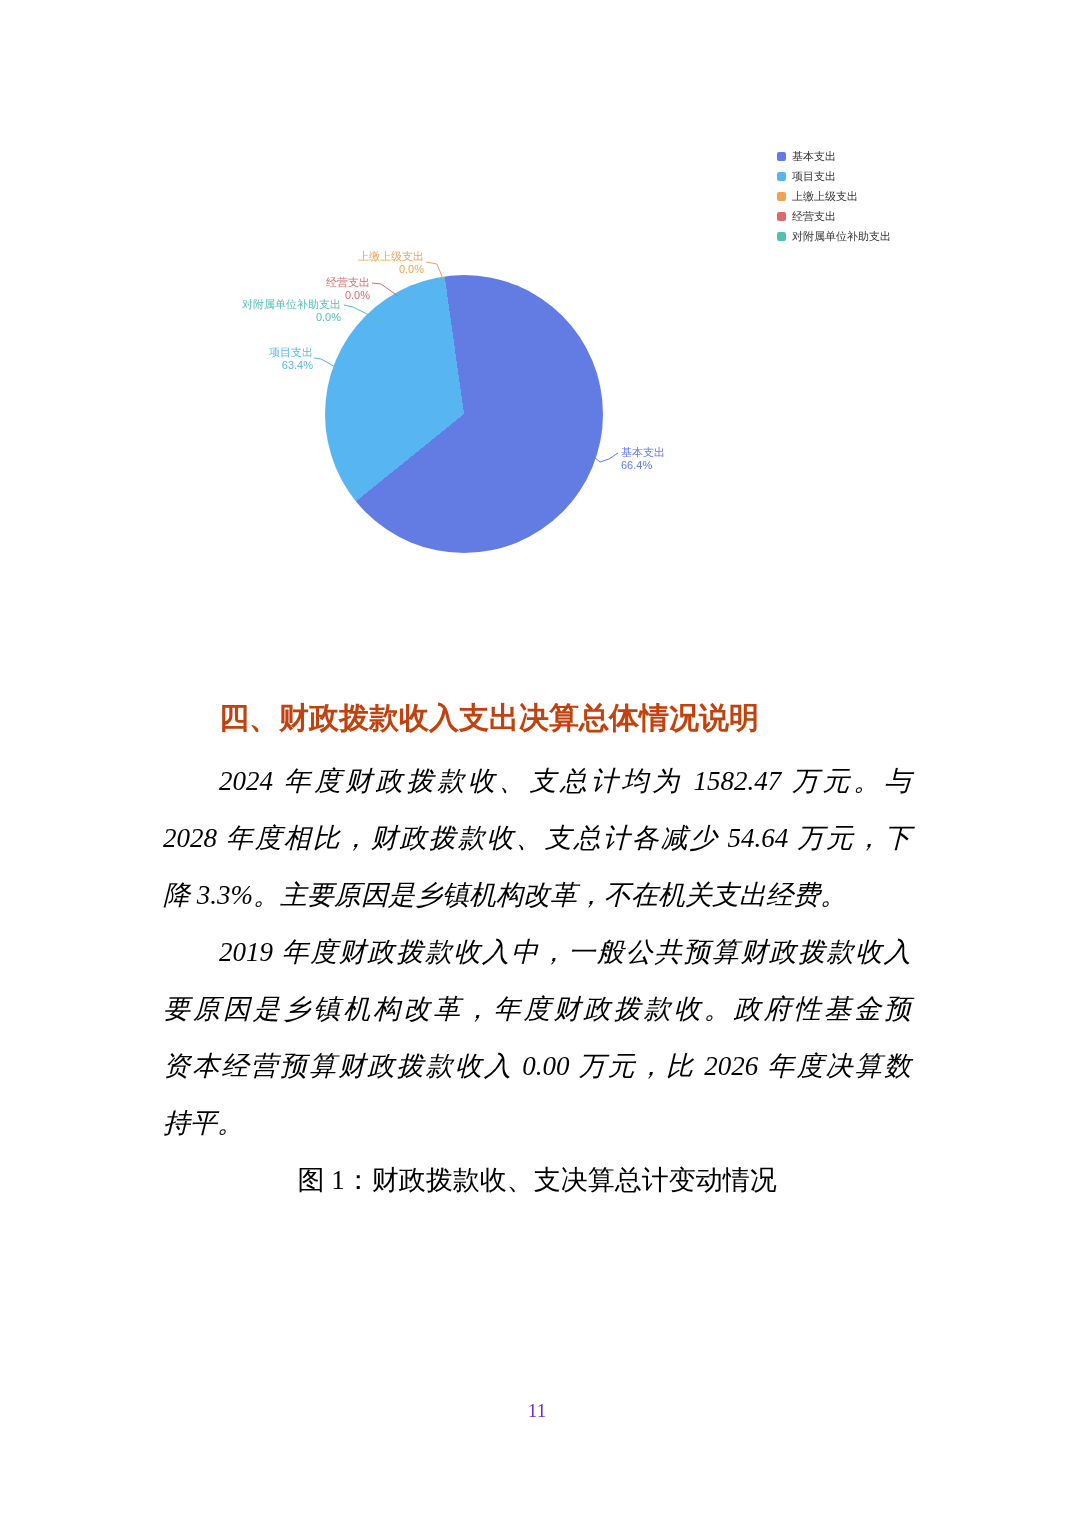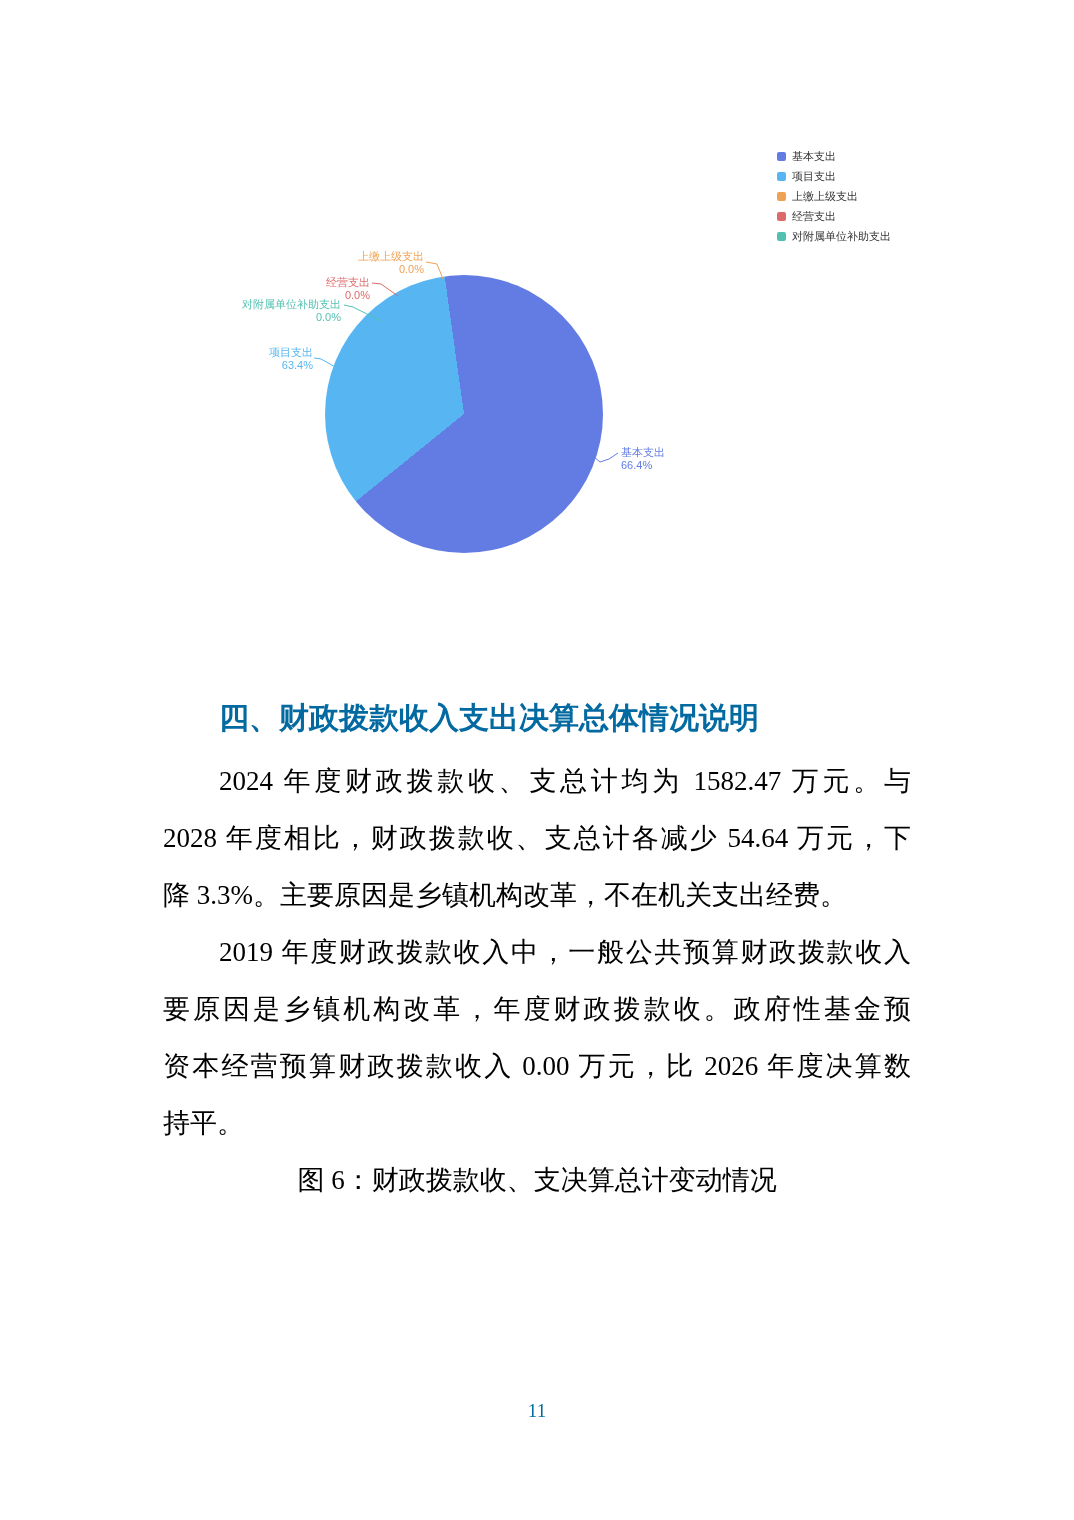--- a/index.html
+++ b/index.html
@@ -27,30 +27,30 @@
   .co-3{left:282px;top:276px;width:88px;}
   .co-4{left:231px;top:298px;width:110px;}
   .legend{position:absolute;left:777px;top:150px;font-family:"Liberation Sans","DejaVu Sans",sans-serif;}
   .lrow{display:flex;align-items:center;height:12px;margin-bottom:8px;}
   .sw{width:9px;height:9px;border-radius:2px;margin-right:6px;flex:0 0 auto;}
   .ltext{font-size:11px;color:#333;white-space:nowrap;}
   
   .content{position:absolute;left:163px;top:700px;width:748px;}
   .heading{
     margin:0 0 0 56px;font-family:"Liberation Sans","DejaVu Sans",sans-serif;
-    font-weight:bold;font-size:30px;line-height:36px;color:#0369a1;
+    font-weight:bold;font-size:30px;line-height:36px;color:#c2410c;
   }
   .body-lines{margin-top:17px;}
-  .line{height:57px;line-height:57px;font-size:27px;white-space:nowrap;}
+  .line{height:57px;line-height:57px;font-size:27px;white-space:nowrap;font-style:italic;}
   .just{white-space:normal;text-align:justify;text-align-last:justify;}
   .indent{text-indent:56px;}
   .caption{height:57px;line-height:57px;font-size:27px;text-align:center;}
   .pageno{
     position:absolute;left:0;right:0;top:1400px;text-align:center;
-    font-size:19px;color:#0369a1;
+    font-size:19px;color:#6d28d9;
   }
 </style>
 </head>
 <body>
 
 <div class="page">
 
   <section class="chart">
     <div class="pie" style="background: conic-gradient(from -8deg, rgb(98, 124, 228) 0deg, rgb(98, 124, 228) 239.04deg, rgb(87, 182, 242) 239.04deg, rgb(87, 182, 242) 360deg, rgb(240, 162, 84) 360deg, rgb(240, 162, 84) 360deg, rgb(221, 106, 106) 360deg, rgb(221, 106, 106) 360deg, rgb(82, 193, 177) 360deg, rgb(82, 193, 177) 360deg);"></div>
 
@@ -115,18 +115,18 @@
         <div class="line just indent">2024 年度财政拨款收、支总计均为 1582.47 万元。与</div>
         <div class="line just">2028 年度相比，财政拨款收、支总计各减少 54.64 万元，下</div>
         <div class="line">降 3.3%。主要原因是乡镇机构改革，不在机关支出经费。</div>
       </div>
       <div class="para">
         <div class="line just indent">2019 年度财政拨款收入中，一般公共预算财政拨款收入</div>
         <div class="line just">要原因是乡镇机构改革，年度财政拨款收。政府性基金预</div>
         <div class="line just">资本经营预算财政拨款收入 0.00 万元，比 2026 年度决算数</div>
         <div class="line">持平。</div>
       </div>
-      <div class="caption">图 6：财政拨款收、支决算总计变动情况</div>
+      <div class="caption">图 1：财政拨款收、支决算总计变动情况</div>
     </div>
   </main>
 
   <footer class="pageno">11</footer>
 </div>
 
 </body></html>

